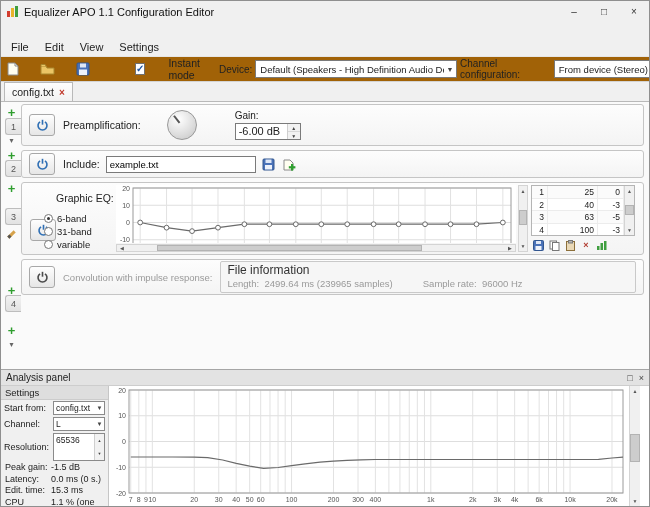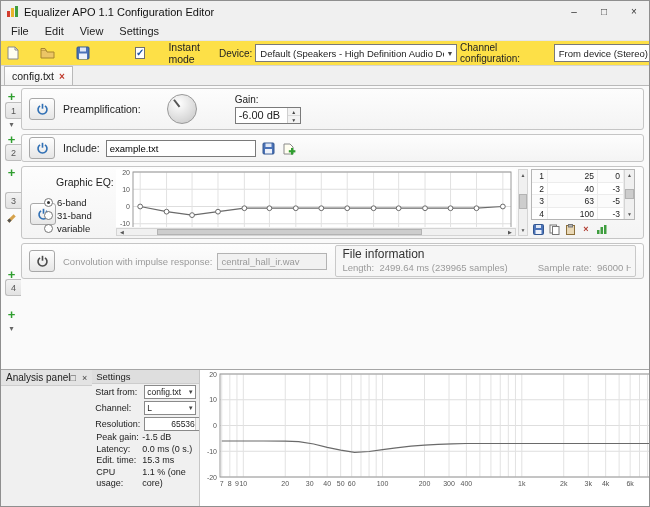--- a/index.html
+++ b/index.html
@@ -7,25 +7,25 @@
   body { font-family: "Liberation Sans", sans-serif; font-size: 11px; color:#222; background:#fff; }
   .window { width:650px; height:507px; border:1px solid #8f8f8f; background:#f0f0f0; position:relative; overflow:hidden; display:flex; flex-direction:column; }
 
   
   .titlebar { height:21px; display:flex; align-items:center; padding-left:5px; gap:5px; background:#f0f0f0; flex:0 0 auto; }
   .titlebar .title { font-size:11px; color:#111; }
   .win-controls { margin-left:auto; display:flex; height:100%; }
   .win-btn { width:30px; height:100%; display:flex; align-items:center; justify-content:center; font-size:10px; color:#333; }
 
   
-  .menubar { height:18px; display:flex; align-items:center; padding-left:2px; background:#f0f0f0; flex:0 0 auto; }
+  .menubar { height:18px; display:flex; align-items:center; padding-left:2px; background:#f0f0f0; flex:0 0 auto;margin-top:16px; }
   .menu-item { padding:1px 8px; font-size:11px; }
 
   
-  .toolbar { height:26px; display:flex; align-items:center; padding:0 5px; gap:19px; background:#fde047; border-top:1px solid #e6e6e6; border-bottom:1px solid #d4d4d4; flex:0 0 auto; }
+  .toolbar { height:26px; display:flex; align-items:center; padding:0 5px; gap:19px; background:#a16207; border-top:1px solid #e6e6e6; border-bottom:1px solid #d4d4d4; flex:0 0 auto; }
   .tb-btn { width:20px; height:20px; display:flex; align-items:center; justify-content:center; border:1px solid transparent; }
   .tb-sep { width:1px; height:16px; background:#c9c9c9; margin:0 3px; }
   .checkbox { width:12px; height:12px; border:1px solid #707070; background:#fff; display:inline-flex; align-items:center; justify-content:center; position:relative; }
   .checkbox.checked::after { content:"✓"; font-size:10px; line-height:10px; color:#1a52a0; font-weight:bold; }
   .cb-label { margin-left:4px; font-size:10.5px; }
   .tb-right { margin-left:auto; display:flex; align-items:center; gap:3px; font-size:10px; }
   .combo { height:18px; background:#fff; border:1px solid #7a7a7a; display:flex; align-items:center; padding-left:4px; overflow:hidden; }
   .combo .ctext { flex:1; white-space:nowrap; overflow:hidden; font-size:9.5px; }
   .combo .carrow { width:12px; flex:0 0 auto; text-align:center; font-size:7px; color:#444; }
   .combo.device { width:222px; }
@@ -97,32 +97,32 @@
   .eq-table .vscroll { margin-left:0; border:none; border-left:1px solid #d4d4d4; }
   .eq-icons { height:16px; display:flex; align-items:center; gap:2px; padding-top:2px; }
   .eq-icons .mini { width:14px; height:13px; display:flex; align-items:center; justify-content:center; font-size:9px; color:#456; }
 
   
   .fileinfo { flex:1; margin-left:8px; height:32px; border:1px solid #c9c9c9; background:#f6f6f6; position:relative; border-radius:2px; }
   .fileinfo .fi-title { position:absolute; top:1px; left:6px; font-size:12px; color:#333; }
   .fileinfo .fi-content { position:absolute; bottom:3px; left:6px; right:4px; display:flex; gap:30px; font-size:9.5px; color:#9a9a9a; white-space:nowrap; overflow:hidden; }
 
   
-  .analysis { height:137px; flex:0 0 auto; border-top:1px solid #a5a5a5; background:#f0f0f0; display:flex; flex-direction:row; }
+  .analysis { height:137px; flex:0 0 auto; border-top:1px solid #a5a5a5; background:#f0f0f0; display:flex; flex-direction:column; }
   .an-header { height:16px; background:#e3e3e3; border-bottom:1px solid #cdcdcd; display:flex; align-items:center; padding:0 5px; font-size:10px; flex:0 0 auto; }
   .an-hicons { margin-left:auto; display:flex; gap:6px; font-size:9px; color:#444; }
   .an-body { flex:1; display:flex; min-height:0; }
   .an-settings { width:108px; flex:0 0 auto; border-right:1px solid #c6c6c6; background:#f0f0f0; font-size:9px; overflow:hidden; }
   .an-sec { background:#dedede; border-bottom:1px solid #cccccc; padding:1px 4px; font-size:9.5px; }
   .an-field { display:flex; align-items:center; padding:1px 3px; gap:2px; }
   .an-field .flabel { width:47px; flex:0 0 auto; }
   .an-combo { flex:1; height:14px; background:#fff; border:1px solid #8a8a8a; display:flex; align-items:center; padding-left:2px; }
   .an-combo .ctext { flex:1; font-size:8.5px; white-space:nowrap; overflow:hidden; }
   .an-combo .carrow { width:9px; text-align:center; font-size:6px; color:#444; }
-  .an-spin { flex:1; height:14px; background:#fff; border:1px solid #8a8a8a; display:flex;padding-left:24px; }
+  .an-spin { flex:1; height:28px; background:#fff; border:1px solid #8a8a8a; display:flex; }
   .an-spin .sval { flex:1; font-size:8.5px; line-height:12px; padding-left:2px; }
   .an-spin .sbtns { width:10px; border-left:1px solid #cfcfcf; display:flex; flex-direction:column; }
   .an-spin .sbtns span { flex:1; display:flex; align-items:center; justify-content:center; font-size:4px; color:#444; background:#f2f2f2; }
   .an-prop { display:flex; padding:0 4px; line-height:11.5px; }
   .an-prop .plabel { width:46px; flex:0 0 auto; }
   .an-graph { flex:1; background:#fff; display:flex; min-width:0; }
   .an-graph svg { display:block; }
   .an-vscroll { width:11px; flex:0 0 auto; display:flex; flex-direction:column; border-left:1px solid #d4d4d4; background:#f0f0f0; }
 
   svg text { font-family:"Liberation Sans", sans-serif; }
@@ -439,21 +439,20 @@
       </div>
 
       <div class="row row4">
         <span class="power-btn">
           <svg width="13" height="13" viewBox="0 0 16 16">
               <path d="M5 3.5 A5.5 5.5 0 1 0 11 3.5" fill="none" stroke="#4a4a4a" stroke-width="2"></path>
               <line x1="8" y1="1" x2="8" y2="7" stroke="#4a4a4a" stroke-width="2"></line>
             </svg>
         </span>
         <span class="rlabel disabled-text" style="font-size:9.5px">Convolution with impulse response:</span>
-        <input class="text-input" style="width: 110px; margin-left: 5px;" disabled="" value="central_hall_ir.wav">
         <div class="fileinfo">
           <span class="fi-title">File information</span>
           <div class="fi-content">
             <span><span>Length:</span>&nbsp; <span>2499.64 ms (239965 samples)</span></span>
             <span><span>Sample rate:</span>&nbsp; <span>96000 Hz</span></span>
           </div>
         </div>
       </div>
     </div>
   </div>

